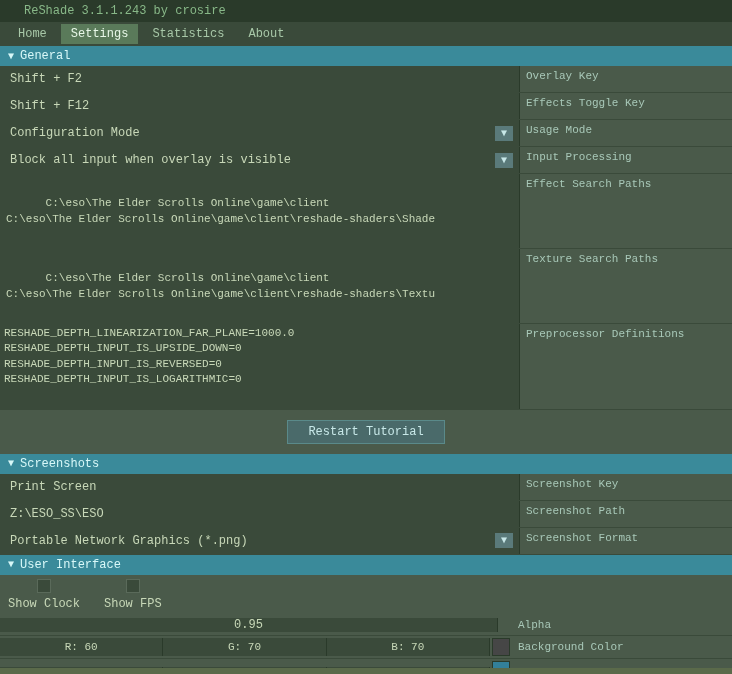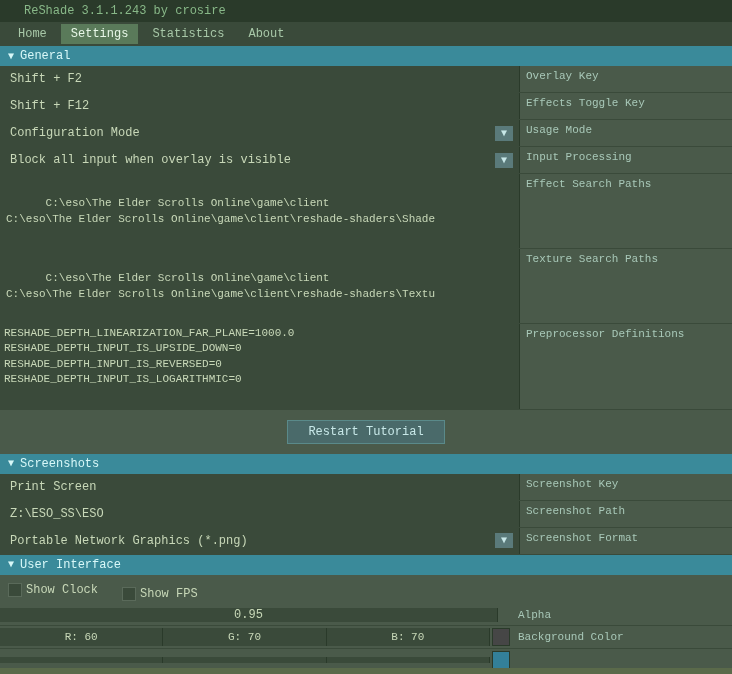--- a/index.html
+++ b/index.html
@@ -192,20 +192,21 @@
       gap: 8px;
       padding: 4px 8px;
       background: #4a5a4a;
     }
 
     .checkbox-item {
       display: flex;
       align-items: center;
       gap: 4px;
       cursor: pointer;
+      flex-direction: column;
     }
 
     .checkbox-box {
       width: 14px;
       height: 14px;
       background: #3a4a3a;
       border: 1px solid #5a6a5a;
       display: inline-block;
     }
 
@@ -363,21 +364,21 @@
   <div class="section-header">
     <span class="triangle">▼</span>
     <span>User Interface</span>
   </div>
 
   <div class="checkbox-row">
     <div class="checkbox-item">
       <span class="checkbox-box"></span>
       <span>Show Clock</span>
     </div>
-    <div class="checkbox-item" style="margin-left:16px;margin-top:8px;">
+    <div class="checkbox-item" style="margin-left:16px;">
       <span class="checkbox-box"></span>
       <span>Show FPS</span>
     </div>
   </div>
 
   <div class="alpha-row">
     <div class="alpha-left">
       <span>0.95</span>
     </div>
     <div class="alpha-right">

